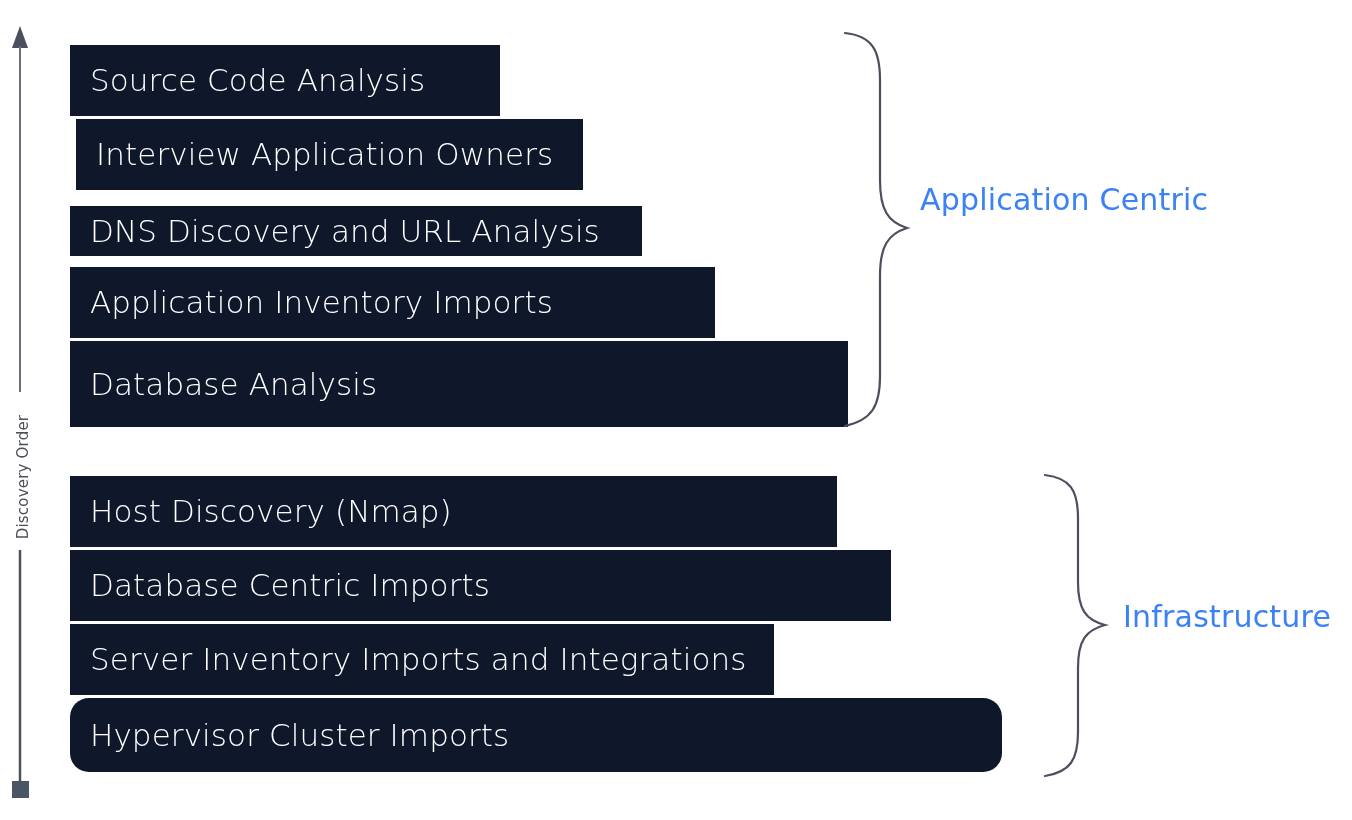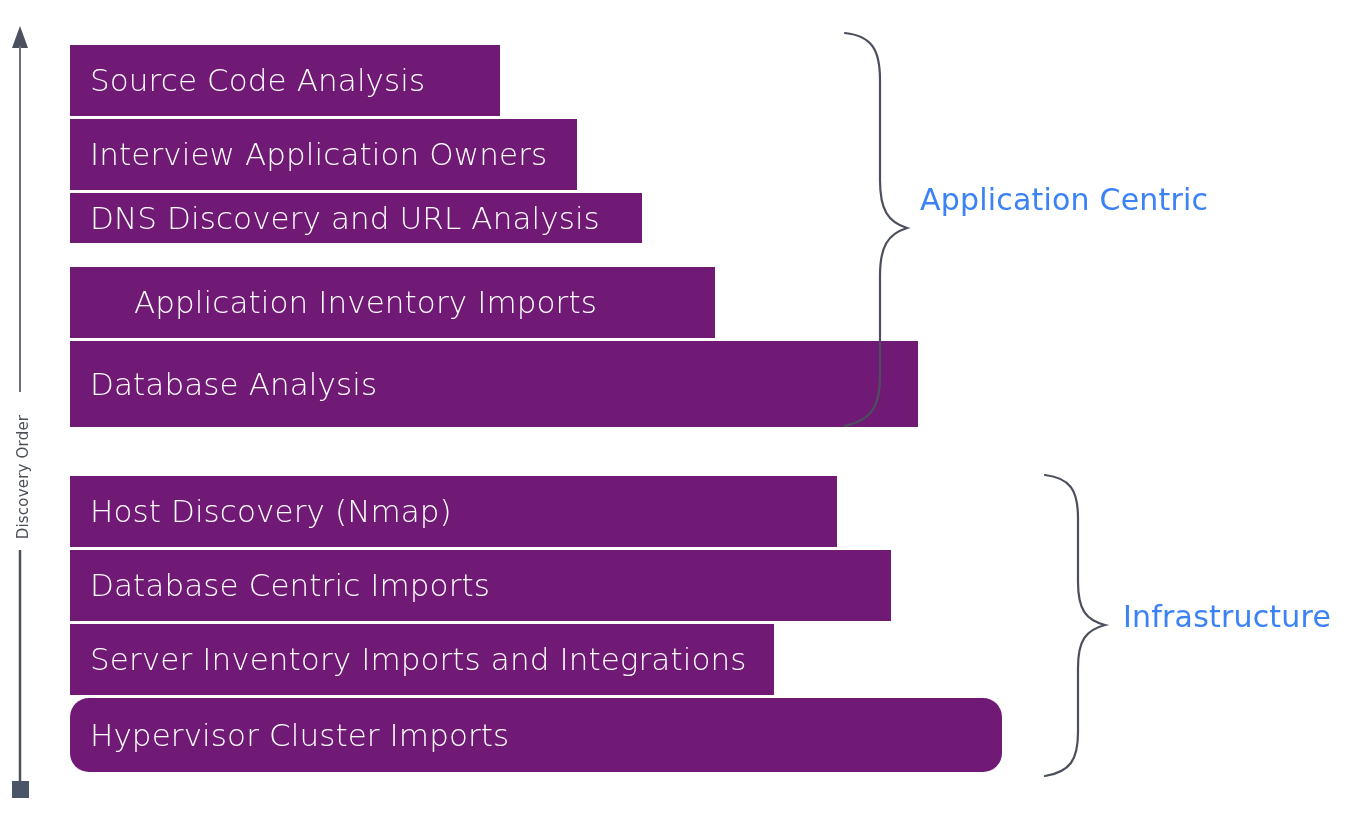--- a/index.html
+++ b/index.html
@@ -38,21 +38,21 @@
     color: #4b4f58;
     letter-spacing: 0.2px;
     transform: rotate(-90deg);
     transform-origin: center center;
     white-space: nowrap;
   }
 
   
   .bar {
     position: absolute;
-    background: #701a75;
+    background: #0f172a;
     box-sizing: border-box;
     display: flex;
     align-items: center;
   }
   .bar-label {
     color: #ffffff;
     font-size: 31px;
     font-weight: 300;
     letter-spacing: 0.1px;
     padding-left: 20px;
@@ -97,33 +97,33 @@
     <rect x="12" y="781" width="17" height="17" fill="#4b5568"></rect>
   </svg>
   <div class="axis-label">Discovery Order</div>
 
   <div>
 
     <div class="bar" style="left:70px; top:45px; width:430px; height:71px;">
       <span class="bar-label">Source Code Analysis</span>
     </div>
 
-    <div class="bar" style="left:70px; top:119px; width:507px; height:71px;">
+    <div class="bar" style="left:76px; top:119px; width:507px; height:71px;">
       <span class="bar-label">Interview Application Owners</span>
     </div>
 
-    <div class="bar" style="left:70px; top:193px; width:572px; height:50px;">
+    <div class="bar" style="left:70px; top:206px; width:572px; height:50px;">
       <span class="bar-label">DNS Discovery and URL Analysis</span>
     </div>
 
-    <div class="bar" style="left:70px; top:267px; width:645px; height:71px;padding-left:44px;">
+    <div class="bar" style="left:70px; top:267px; width:645px; height:71px;">
       <span class="bar-label">Application Inventory Imports</span>
     </div>
 
-    <div class="bar" style="left:70px; top:341px; width:848px; height:86px;">
+    <div class="bar" style="left:70px; top:341px; width:778px; height:86px;">
       <span class="bar-label">Database Analysis</span>
     </div>
 
     <svg class="brace-svg" style="left:840px; top:28px; width:75px; height:408px;" viewBox="0 0 75 408">
       <path class="brace-path" d="M 5 5 C 32 8 40 22 40 52 L 40 152 C 40 182 48 194 67 200
                C 48 206 40 218 40 248 L 40 348 C 40 378 32 392 5 398"></path>
     </svg>
     <div class="group-label" style="left:920px; top:185px;">Application Centric</div>
   </div>
 

